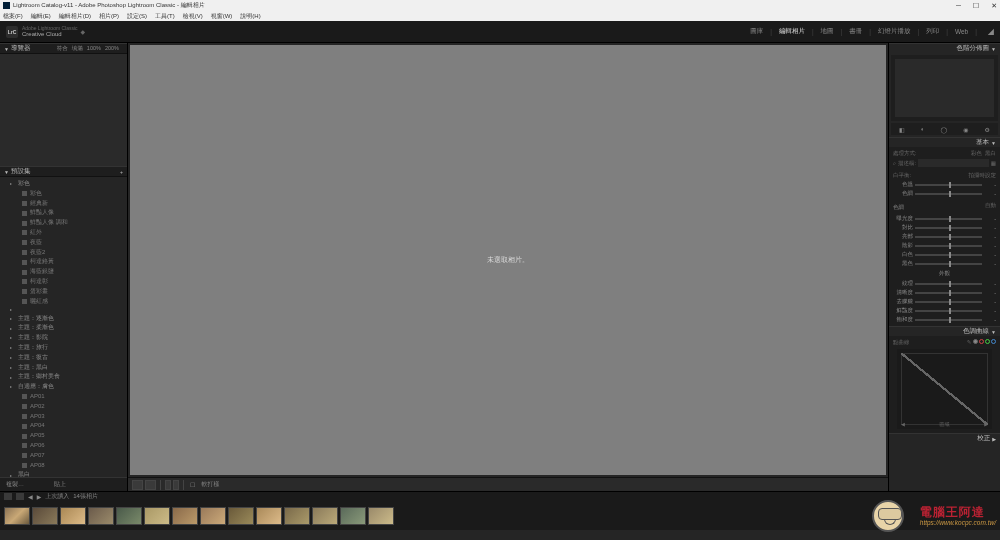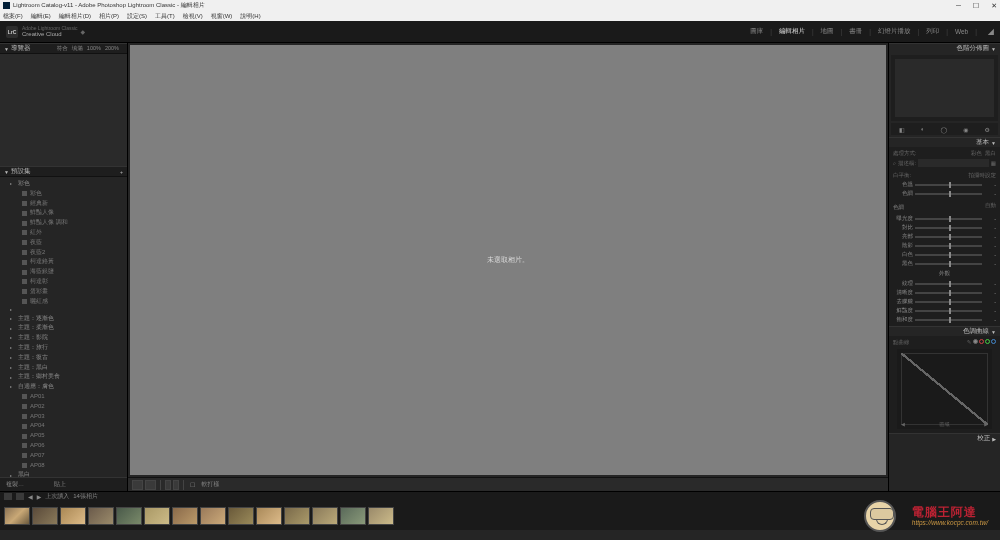--- a/index.html
+++ b/index.html
@@ -108,21 +108,21 @@
 .thumb:nth-child(7) { background: linear-gradient(135deg,#8a6a4a,#bb9a6a); }
 .thumb:nth-child(8) { background: linear-gradient(135deg,#9a7a5a,#ccaa7a); }
 .thumb:nth-child(9) { background: linear-gradient(135deg,#6a5a3a,#9a8a5a); }
 .thumb:nth-child(10) { background: linear-gradient(135deg,#aa8a5a,#ddbb8a); }
 .thumb:nth-child(11) { background: linear-gradient(135deg,#7a6a4a,#aa9a6a); }
 .thumb:nth-child(12) { background: linear-gradient(135deg,#8a7a5a,#bbaa7a); }
 .thumb:nth-child(13) { background: linear-gradient(135deg,#5a6a5a,#8a9a7a); }
 .thumb:nth-child(14) { background: linear-gradient(135deg,#9a8a6a,#ccbb8a); }
 
 
-.watermark { position:absolute; right:12px; bottom:8px; display:flex; align-items:center; gap:16px; pointer-events:none; }
+.watermark { position:absolute; right:4px; bottom:8px; display:flex; align-items:center; gap:16px; pointer-events:none; }
 .wm-face { width:32px; height:32px; border-radius:50%; background:#e8d4a8; border:2px solid #555; position:relative; }
 .wm-face::before { content:''; position:absolute; top:6px; left:4px; width:22px; height:10px; border:1.5px solid #555; border-radius:4px; background:rgba(0,0,0,.05); }
 .wm-face::after { content:''; position:absolute; bottom:5px; left:10px; width:10px; height:5px; border:1.5px solid #555; border-top:none; border-radius:0 0 8px 8px; }
 .wm-text { display:flex; flex-direction:column; line-height:1.1; }
 .wm-text .cn { font-size:12px; font-weight:bold; color:#b23; letter-spacing:1px; }
 .wm-text .url { font-size:6.5px; color:#c94; font-style:italic; }
 
 .zoom-opts { display:flex; gap:4px; font-size:5.5px; color:#888; padding:0 4px; }
 </style>
 </head>

